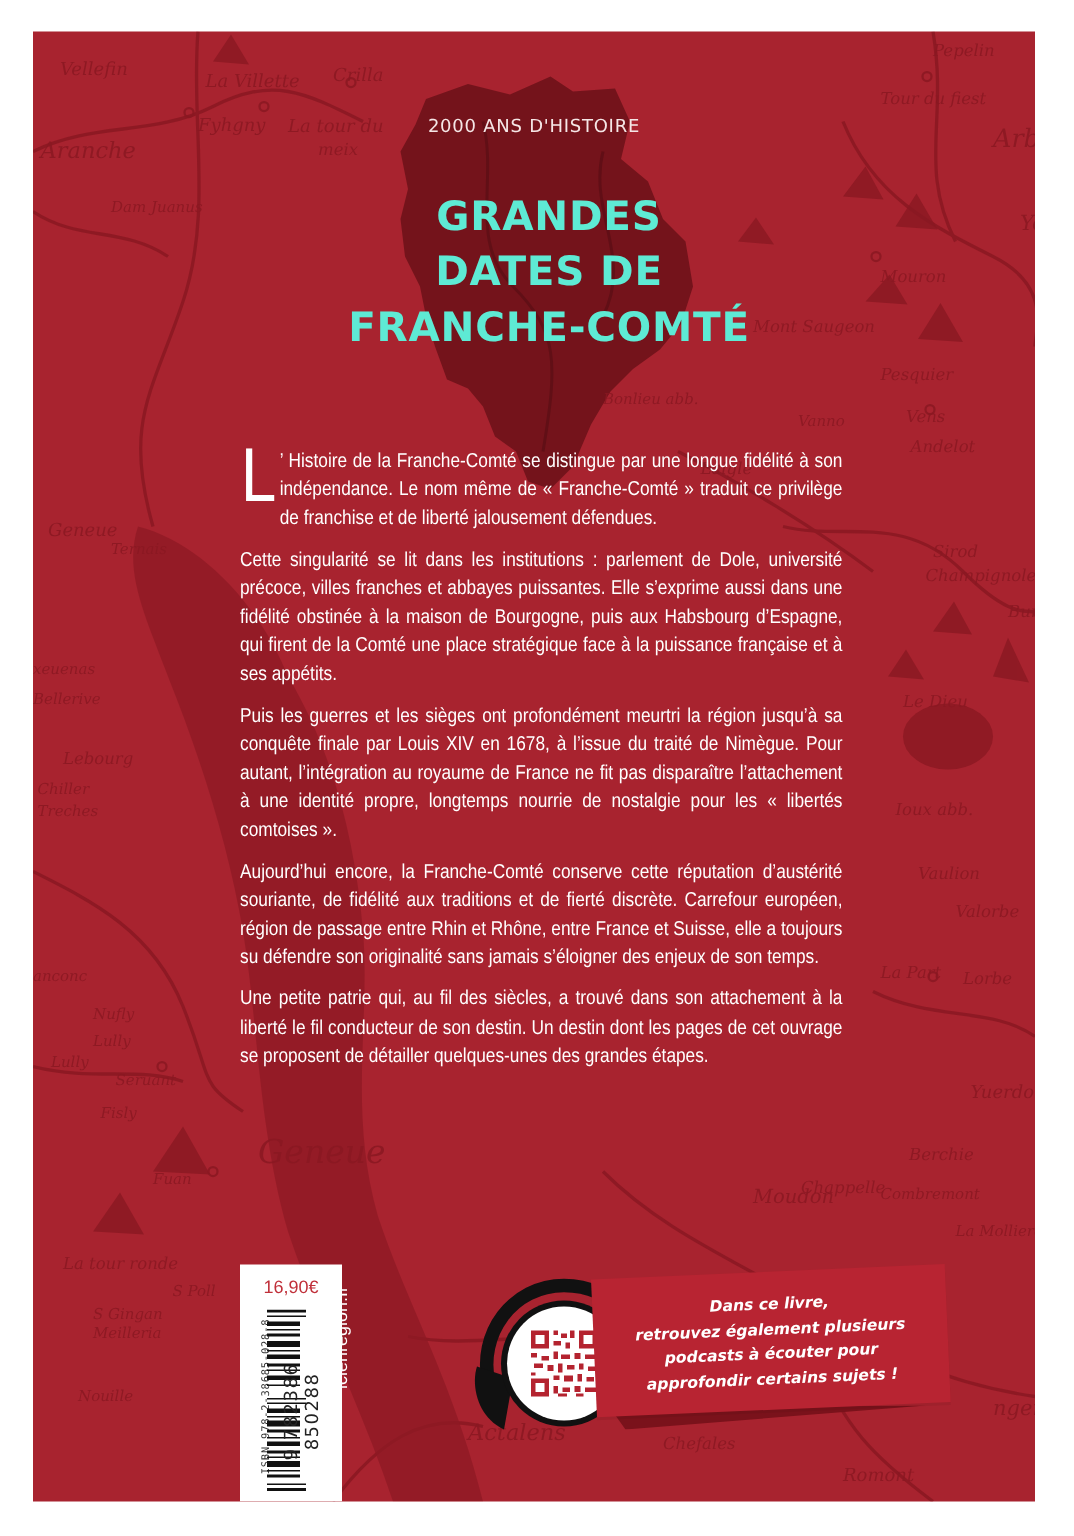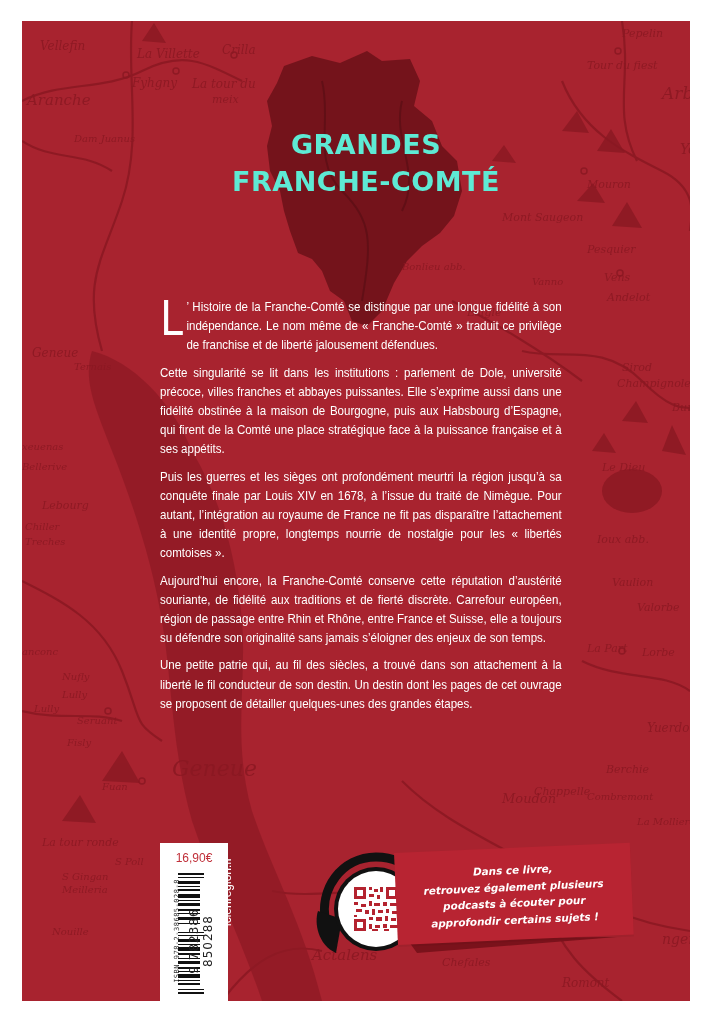--- a/index.html
+++ b/index.html
@@ -203,23 +203,25 @@
       <span class="map-label" style="left: 480px; top: 770px; font-size: 13px;">Moudon</span>
       <span class="map-label" style="left: 565px; top: 770px; font-size: 10px;">Combremont</span>
       <span class="map-label" style="left: 615px; top: 795px; font-size: 10px;">La Molliere</span>
       <span class="map-label" style="left: 300px; top: 900px; font-size: 10px;">Gleroule</span>
       <span class="map-label" style="left: 290px; top: 925px; font-size: 15px;">Actalens</span>
       <span class="map-label" style="left: 420px; top: 935px; font-size: 11px;">Chefales</span>
       <span class="map-label" style="left: 540px; top: 955px; font-size: 12px;">Romont</span>
       <span class="map-label" style="left: 640px; top: 910px; font-size: 14px;">ngen</span>
     </div>
 
+  <div class="kicker">2000 ANS D'HISTOIRE</div>
 
   <h1 class="title">
     <div>GRANDES</div>
+    <div>DATES DE</div>
     <div>FRANCHE-COMTÉ</div>
   </h1>
 
   <div class="body-text">
     <p>
       <span class="dropcap">L</span><span>’ Histoire de la Franche-Comté se distingue par une longue fidélité à son indépendance. Le nom même de « Franche-Comté » traduit ce privilège de franchise et de liberté jalousement défendues.</span>
     </p>
     <p>Cette singularité se lit dans les institutions : parlement de Dole, université précoce, villes franches et abbayes puissantes. Elle s’exprime aussi dans une fidélité obstinée à la maison de Bourgogne, puis aux Habsbourg d’Espagne, qui firent de la Comté une place stratégique face à la puissance française et à ses appétits.</p>
     <p>Puis les guerres et les sièges ont profondément meurtri la région jusqu’à sa conquête finale par Louis XIV en 1678, à l’issue du traité de Nimègue. Pour autant, l’intégration au royaume de France ne fit pas disparaître l’attachement à une identité propre, longtemps nourrie de nostalgie pour les « libertés comtoises ».</p>
     <p>Aujourd’hui encore, la Franche-Comté conserve cette réputation d’austérité souriante, de fidélité aux traditions et de fierté discrète. Carrefour européen, région de passage entre Rhin et Rhône, entre France et Suisse, elle a toujours su défendre son originalité sans jamais s’éloigner des enjeux de son temps.</p>

